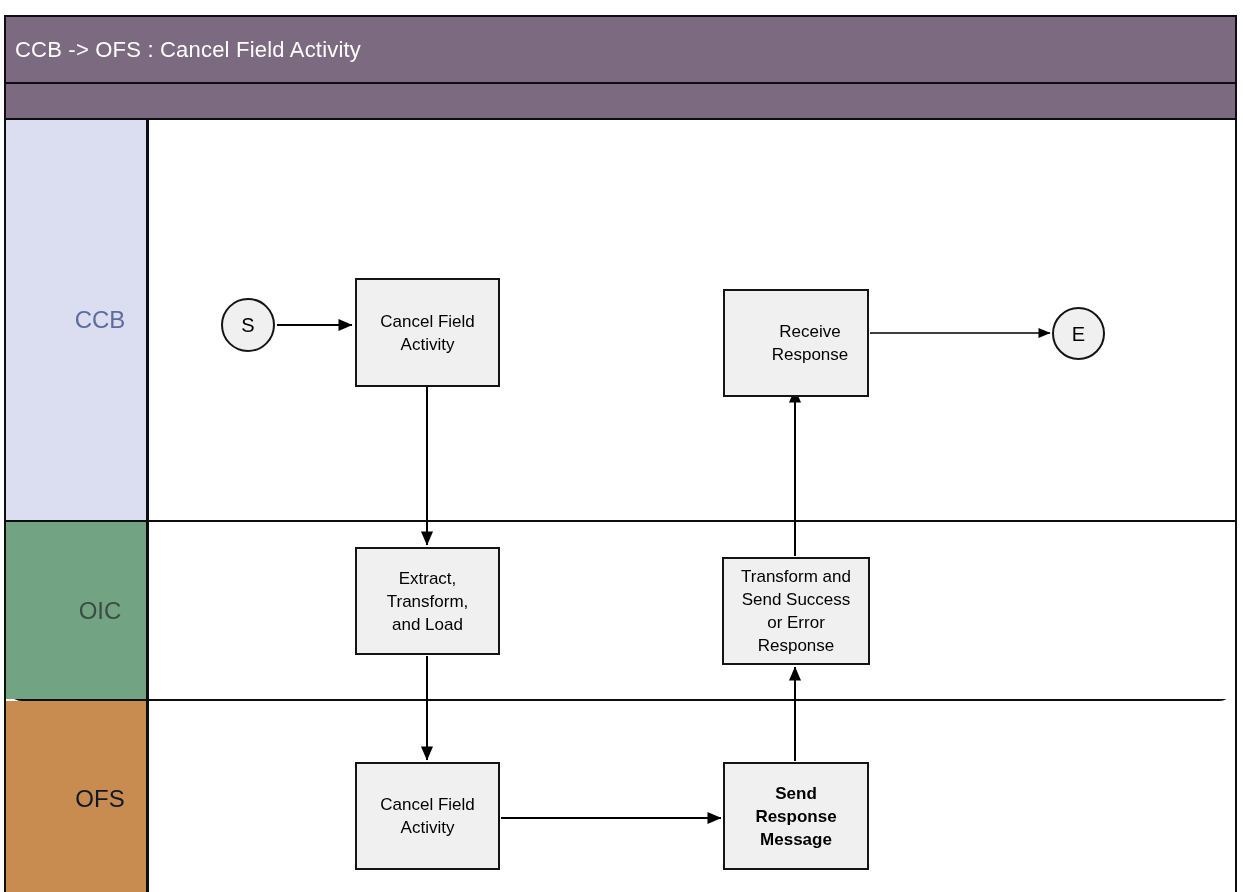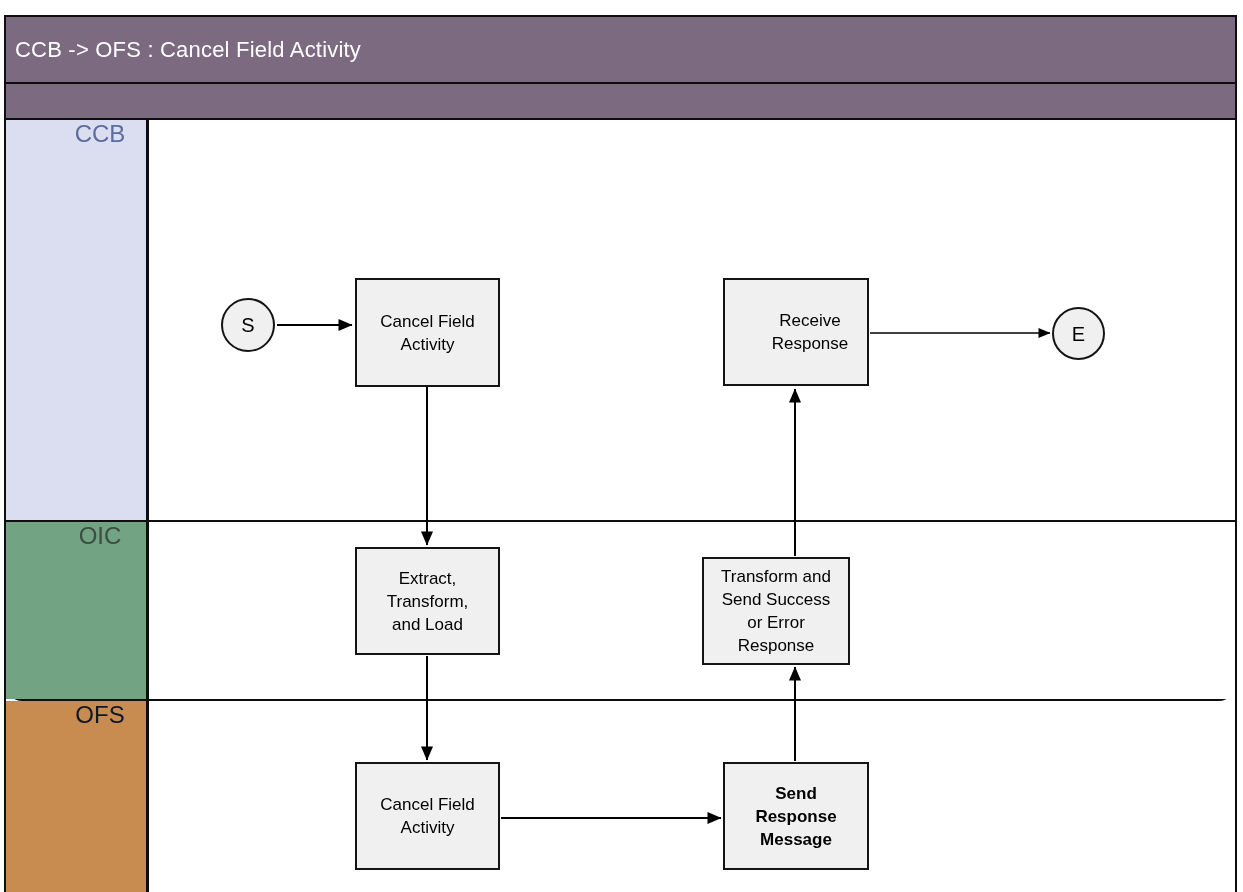--- a/index.html
+++ b/index.html
@@ -57,21 +57,21 @@
   }
   .lane:last-child { border-bottom: none; }
   .lane-ccb { height: 400px; }
   .lane-oic { height: 177px; border-radius: 16px; }
   .lane-ofs { flex: 1; }
   .lane-label {
     width: 143px;
     border-right: 3px solid #0e0e0e;
     box-sizing: border-box;
     display: flex;
-    align-items: flex-start;
+    align-items: center;
     justify-content: center;
     font-size: 24px;
     padding-left: 48px;
   }
   .label-ccb { background: #dadef0; color: #5c6c9d; }
   .label-oic { background: #72a383; color: #3d4d42; }
   .label-ofs { background: #c88c50; color: #0f172a; }
   .lane-content { flex: 1; background: #ffffff; }
 
   
@@ -99,23 +99,23 @@
     line-height: 23px;
     white-space: pre-line;
   }
   .event {
     border-radius: 50%;
     border-width: 2.5px;
     font-size: 20px;
     line-height: 20px;
   }
   .n-cancel-ccb  { left: 355px; top: 266px; width: 145px; height: 109px; }
-  .n-receive     { left: 723px; top: 266px; width: 146px; height: 108px; padding-left: 28px; }
+  .n-receive     { left: 723px; top: 277px; width: 146px; height: 108px; padding-left: 28px; }
   .n-etl         { left: 355px; top: 535px; width: 145px; height: 108px; }
-  .n-transform   { left: 702px; top: 545px; width: 148px; height: 108px; }
+  .n-transform   { left: 722px; top: 545px; width: 148px; height: 108px; }
   .n-cancel-ofs  { left: 355px; top: 750px; width: 145px; height: 108px; }
   .n-send        { left: 723px; top: 750px; width: 146px; height: 108px; font-weight: bold; }
   .n-start       { left: 221px; top: 286px; width: 54px;  height: 54px; }
   .n-end         { left: 1052px; top: 295px; width: 53px; height: 53px; }
 </style>
 </head>
 <body>
 
 <div class="stage">
 

